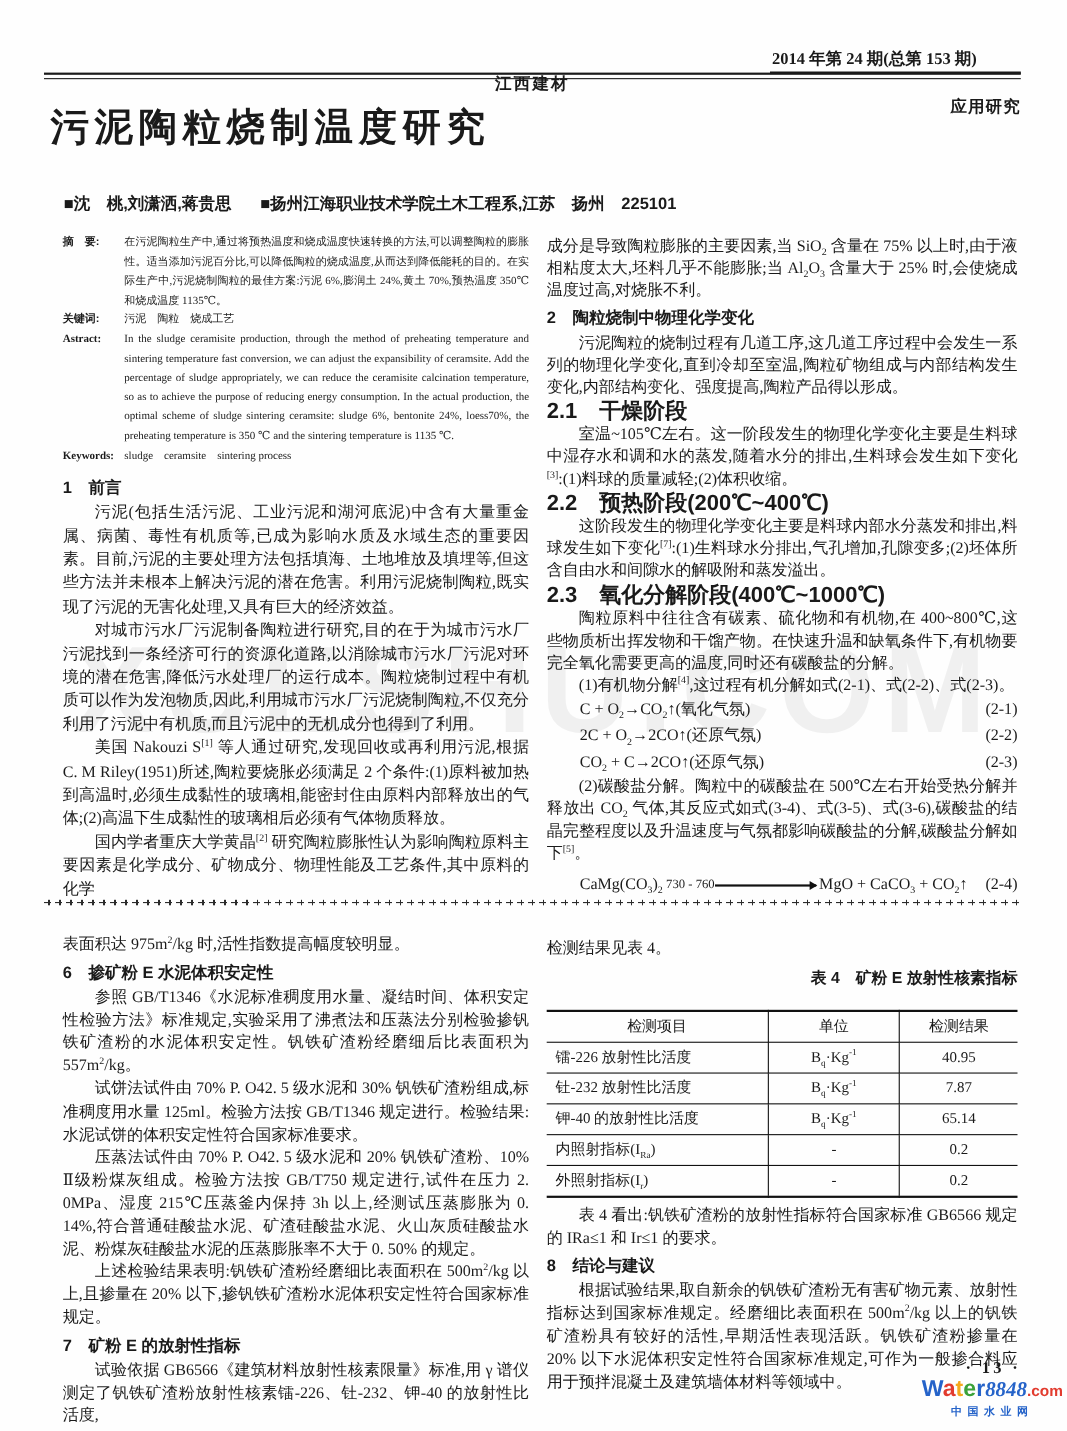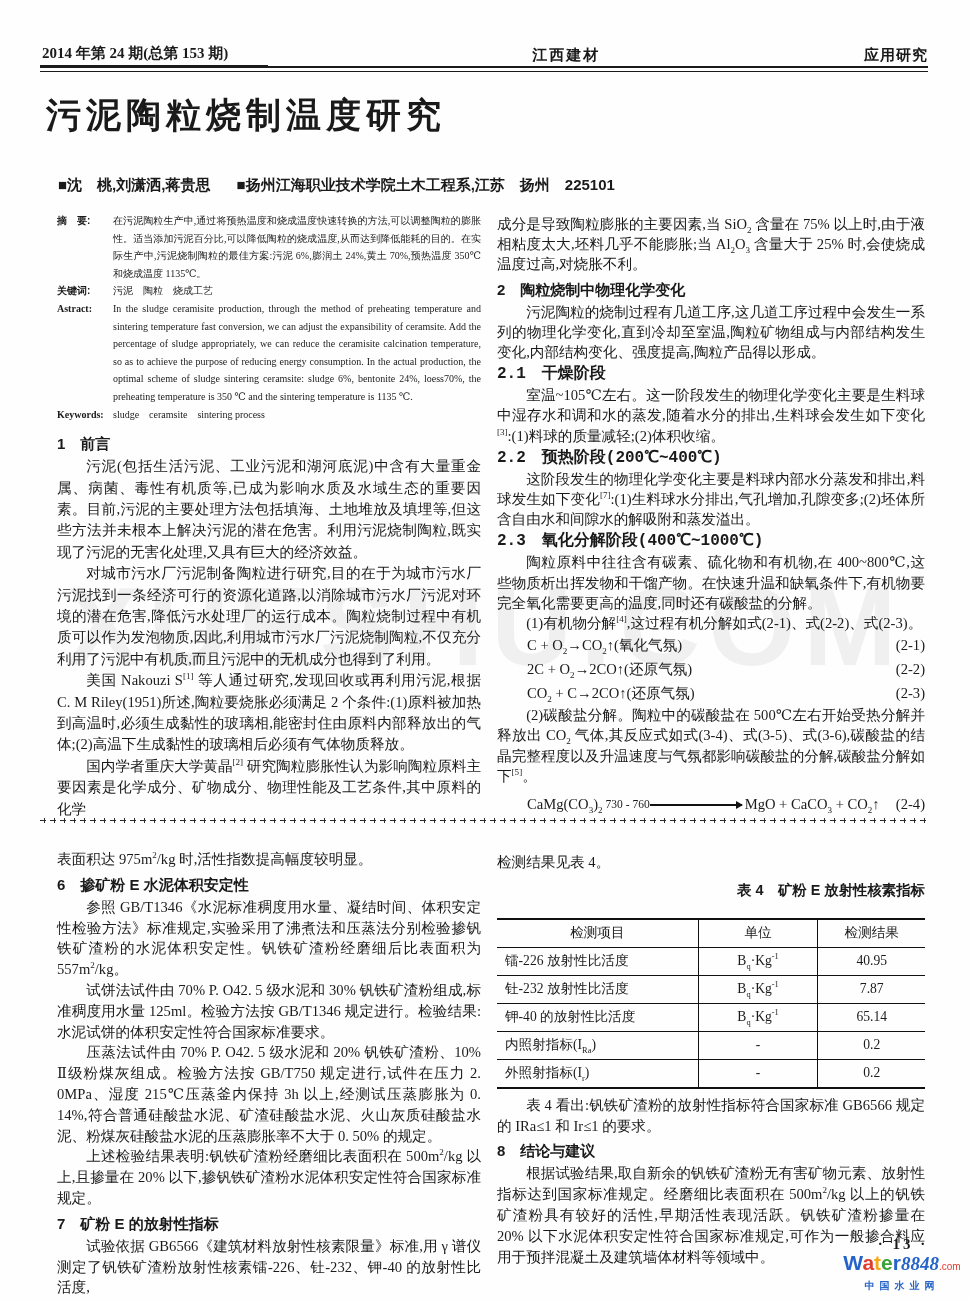--- a/index.html
+++ b/index.html
@@ -3,21 +3,21 @@
 <meta charset="utf-8">
 <style>
   html,body{margin:0;padding:0;background:#e8e8e8;}
   .page{position:relative;width:970px;height:1301px;background:#fefefe;margin:0 auto;
         font-family:"Liberation Serif","DejaVu Serif",serif;color:#1a1a1a;overflow:hidden;}
   .watermark{position:absolute;top:562px;left:50%;transform:translateX(-50%);
         font-family:"Liberation Sans","DejaVu Sans",sans-serif;font-weight:bold;
         font-size:112px;letter-spacing:8px;color:#000;opacity:0.05;white-space:nowrap;z-index:0;}
   
   .header{position:absolute;top:44px;left:40px;right:42px;display:flex;align-items:flex-end;
-        font-size:15px;z-index:1;}
+        font-size:15px;z-index:1;flex-direction:column;}
   .issue{font-weight:bold;border-bottom:2px solid #1a1a1a;padding:0 40px 2px 2px;}
   .journal{font-weight:bold;margin:0 auto;letter-spacing:2px;padding-bottom:2px;}
   .hsection{font-weight:bold;letter-spacing:1px;padding-bottom:2px;}
   .rule{position:absolute;top:66px;left:40px;right:42px;height:3px;
         border-top:2px solid #1a1a1a;border-bottom:1px solid #1a1a1a;z-index:1;}
   
   .title{position:absolute;top:92px;left:46px;margin:0;font-family:"Liberation Sans","DejaVu Sans",sans-serif;
         font-size:35px;font-weight:900;letter-spacing:5px;z-index:1;}
   .byline{position:absolute;top:176px;left:58px;right:45px;z-index:1;
         font-family:"Liberation Sans","DejaVu Sans",sans-serif;font-size:15px;font-weight:bold;}
@@ -25,22 +25,22 @@
   
   .col{position:absolute;z-index:1;text-align:justify;font-size:14.6px;line-height:21.4px;}
   .colL{top:212px;left:57px;width:424px;}
   .colR{top:214px;left:497px;width:428px;line-height:20.2px;}
   .colBL{top:849px;left:57px;width:424px;line-height:20.8px;}
   .colBR{top:852px;left:497px;width:428px;line-height:20.8px;}
   .col p{margin:0;text-indent:2em;}
   .col p.noindent{text-indent:0;}
   .sec{margin:4px 0 2px;font-family:"Liberation Sans","DejaVu Sans",sans-serif;
         font-size:15px;font-weight:bold;line-height:21px;}
-  .subsec{margin:2px 0 1px;font-family:Liberation Mono, monospace;
-        font-size:16px;font-weight:bold;line-height:20px;}
+  .subsec{margin:2px 0 1px;font-family:Liberation Sans, sans-serif;
+        font-size:20px;font-weight:bold;line-height:20px;}
   
   .abstract{font-size:10px;line-height:17.6px;margin-bottom:10px;}
   .hang{position:relative;padding-left:56px;}
   .hlabel{position:absolute;left:0;top:0;font-weight:bold;font-family:"Liberation Sans","DejaVu Sans",sans-serif;}
   .hang.en .hlabel{font-family:"Liberation Serif","DejaVu Serif",serif;}
   
   .eq{display:flex;padding-left:30px;line-height:24px;}
   .eqnum{margin-left:auto;}
   .eq4{margin:7px 0 2px;align-items:center;line-height:22px;}
   .rxn-arrow{display:inline-flex;flex-direction:row;align-items:center;margin:0 3px;vertical-align:-9px;}
@@ -64,21 +64,21 @@
   td:first-child{text-align:left;}
   col.c1{width:47%;} col.c2{width:28%;} col.c3{width:25%;}
   
   .pageno{position:absolute;top:1236px;left:840px;width:126px;text-align:center;
         font-size:15px;font-weight:bold;letter-spacing:3px;z-index:1;}
   .logo{position:absolute;top:1252px;left:838px;width:128px;text-align:center;z-index:1;
         font-family:"Liberation Sans","DejaVu Sans",sans-serif;}
   .logo-line1{font-weight:bold;font-size:21px;line-height:22px;white-space:nowrap;}
   .logo-num{font-style:italic;font-family:"Liberation Serif","DejaVu Serif",serif;
         color:#2563c9;font-size:19px;}
-  .logo-com{font-size:10px;color:#e23b2e;font-weight:normal;}
+  .logo-com{font-size:14px;color:#e23b2e;font-weight:bold;}
   .logo-line2{color:#2563c9;font-size:10px;font-weight:bold;letter-spacing:5px;margin-top:1px;}
   sup{font-size:0.62em;line-height:0;}
   sub{font-size:0.62em;line-height:0;}
 </style>
 </head>
 <body>
 
 <div class="page">
 
   <div class="watermark">XUESHU.COM</div>

